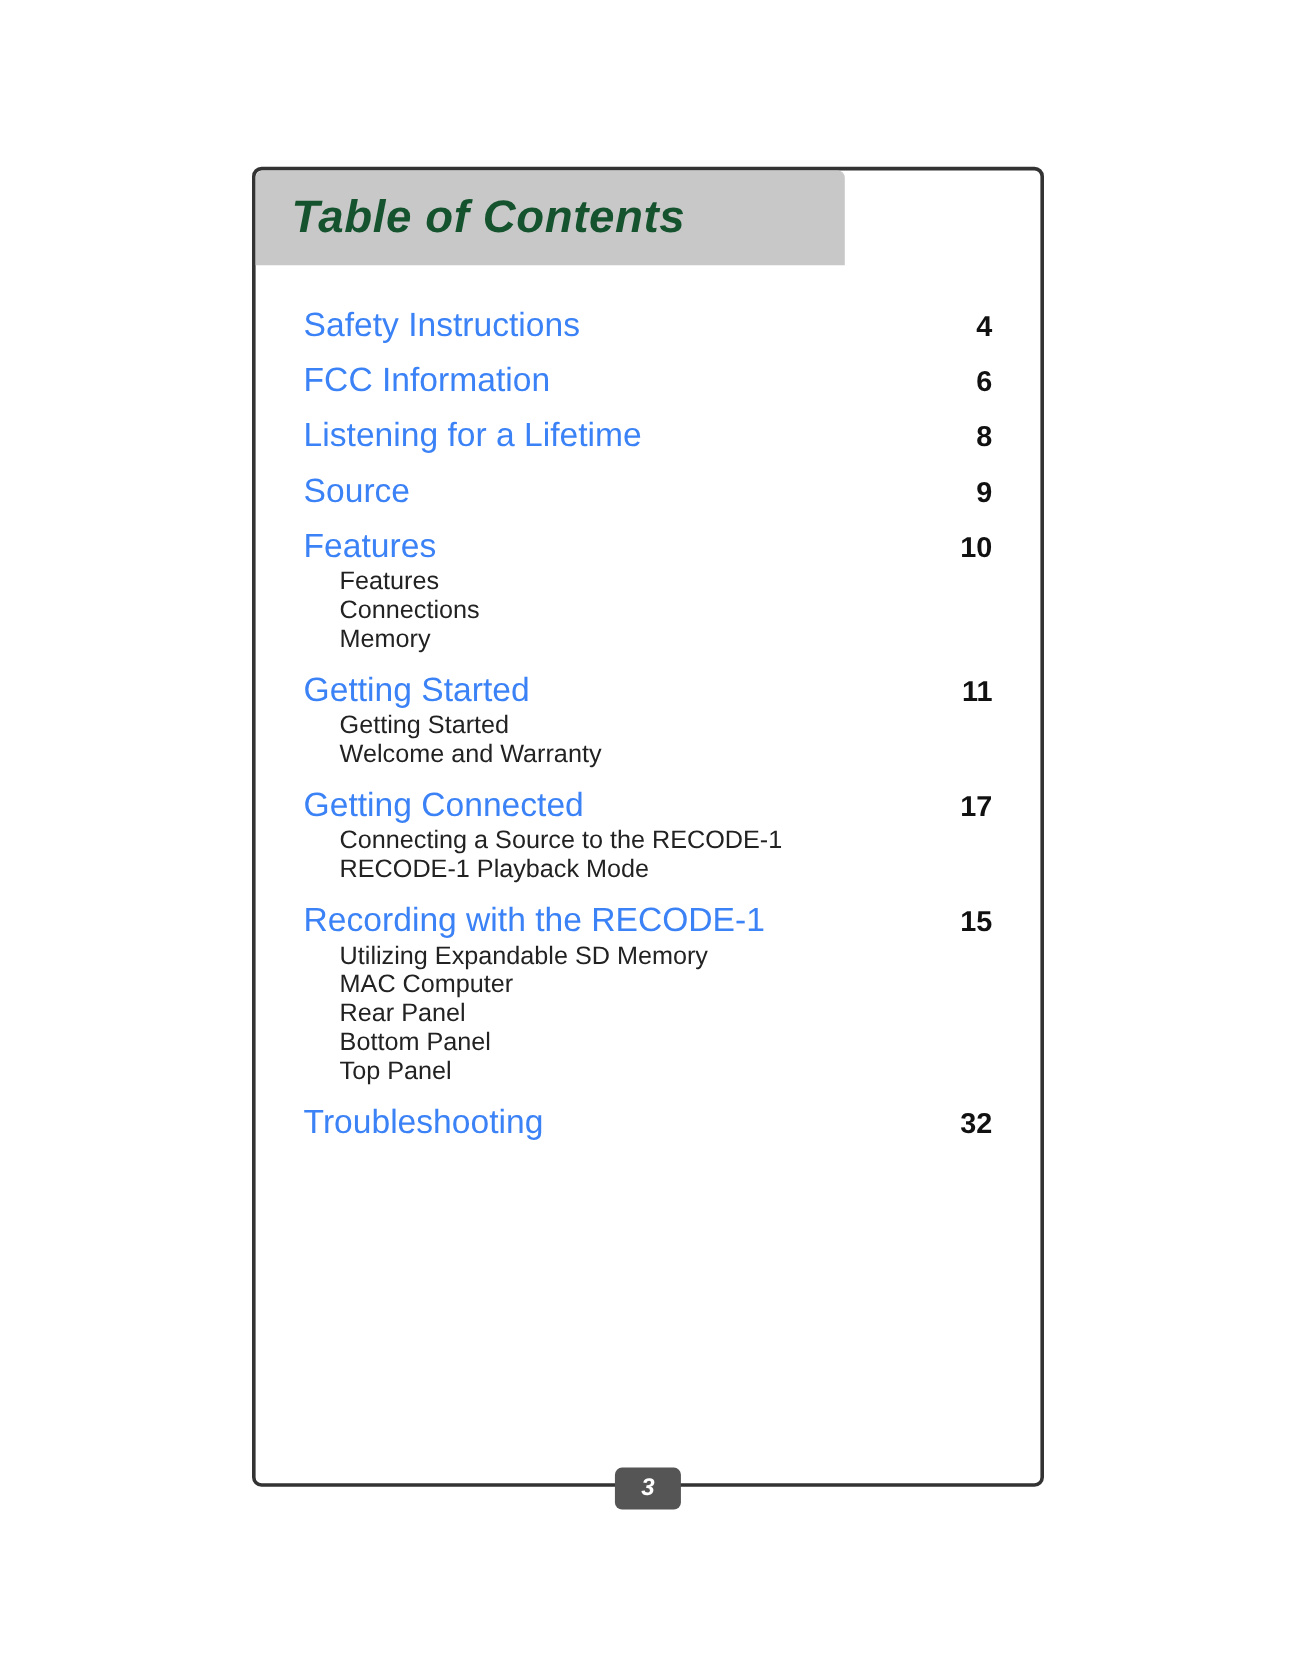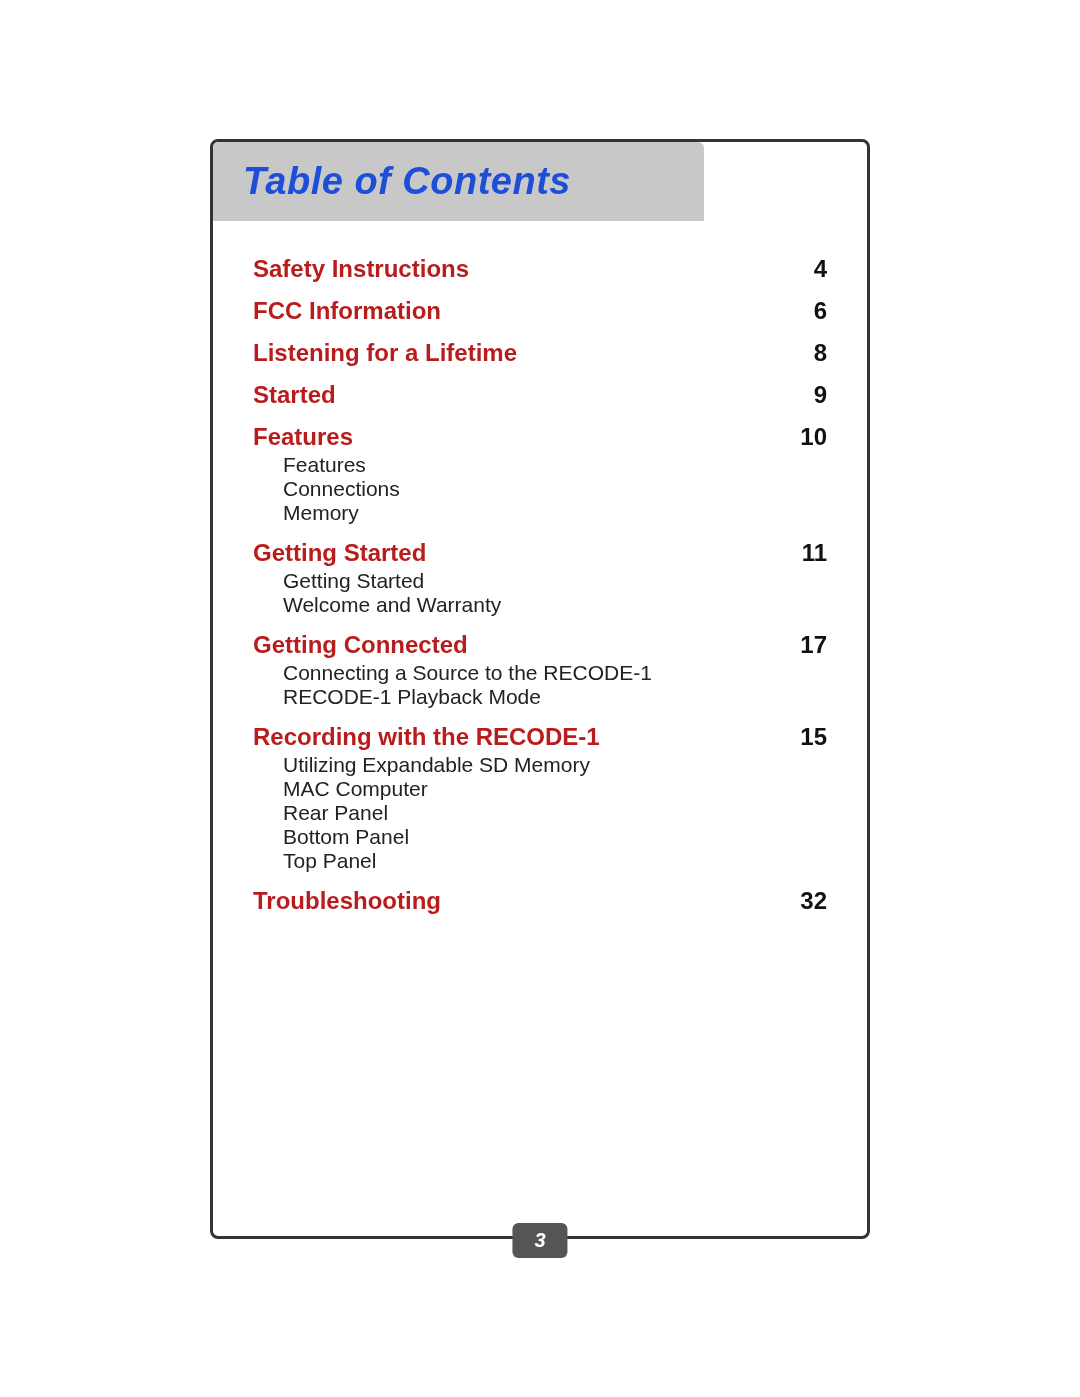--- a/index.html
+++ b/index.html
@@ -41,44 +41,44 @@
       border-radius: 6px 6px 0 0;
       padding: 18px 30px 18px 30px;
       margin-bottom: 10px;
       width: 75%;
     }
 
     .toc-header h1 {
       font-size: 38px;
       font-weight: 900;
       font-style: italic;
-      color: #1d4ed8;
+      color: #14532d;
       letter-spacing: 0.5px;
     }
 
     .toc-content {
       padding: 10px 40px 20px 40px;
     }
 
     .toc-entry {
       display: flex;
       justify-content: space-between;
       align-items: baseline;
       margin-bottom: 2px;
     }
 
     .toc-entry.main-entry {
       margin-top: 14px;
       margin-bottom: 2px;
     }
 
     .entry-title {
-      font-size: 24px;
-      font-weight: 700;
-      color: #b91c1c;
+      font-size: 28px;
+      font-weight: 400;
+      color: #3b82f6;
       font-family: 'Arial Black', 'Arial', sans-serif;
     }
 
     .entry-page {
       font-size: 24px;
       font-weight: 900;
       color: #111;
       font-family: 'Arial Black', 'Arial', sans-serif;
     }
 
@@ -133,21 +133,21 @@
         </div>
         <div class="toc-entry main-entry">
           <span class="entry-title">FCC Information</span>
           <span class="entry-page">6</span>
         </div>
         <div class="toc-entry main-entry">
           <span class="entry-title">Listening for a Lifetime</span>
           <span class="entry-page">8</span>
         </div>
         <div class="toc-entry main-entry">
-          <span class="entry-title">Started</span>
+          <span class="entry-title">Source</span>
           <span class="entry-page">9</span>
         </div>
         <div class="toc-entry main-entry">
           <span class="entry-title">Features</span>
           <span class="entry-page">10</span>
         </div>
         <div class="toc-entry sub-entry">
           <span class="entry-title">Features</span>
           <span class="entry-page"></span>
         </div>

